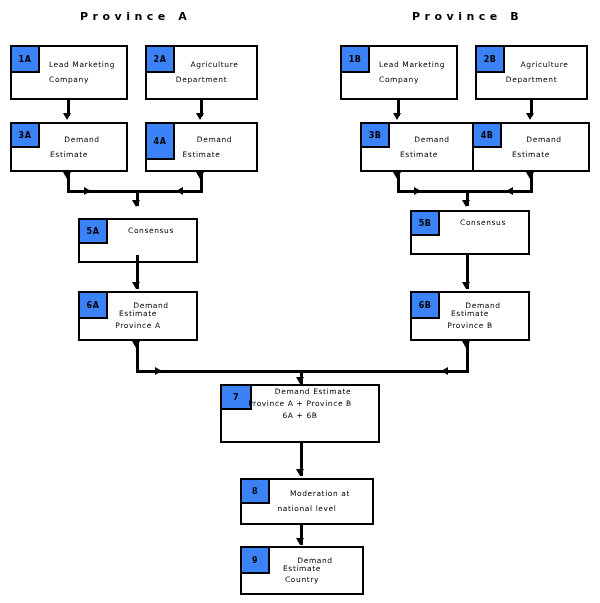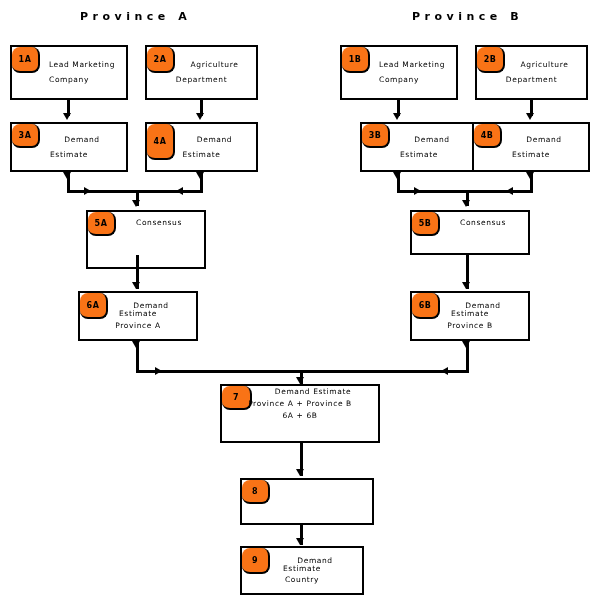--- a/index.html
+++ b/index.html
@@ -33,30 +33,29 @@
     border: 2px solid #000000;
     background: #ffffff;
   }
   .tag {
     position: absolute;
     left: 0;
     top: 0;
     box-sizing: border-box;
     border-right: 2px solid #000000;
     border-bottom: 2px solid #000000;
-    background: #f97316;
+    background: #3b82f6;
     display: flex;
     align-items: center;
     justify-content: center;
     font-family: "DejaVu Sans", sans-serif;
     font-weight: bold;
     font-size: 8px;
     letter-spacing: 0.5px;
     color: #000000;
-    border-radius: 8px;
   }
   .body-text {
     position: absolute;
     left: 0;
     right: 0;
     top: 0;
     bottom: 0;
     display: flex;
     flex-direction: column;
     align-items: center;
@@ -165,21 +164,21 @@
   <div class="vline" style="left:67px; top:172px; height:18px;"></div>
   <div class="arrow-down" style="left:63px; top:172px;"></div>
   <div class="vline" style="left:200px; top:172px; height:18px;"></div>
   <div class="arrow-down" style="left:196px; top:172px;"></div>
   <div class="hline" style="left:67px; top:190px; width:136px;"></div>
   <div class="arrow-right" style="left:84px; top:187px;"></div>
   <div class="arrow-left" style="left:176px; top:187px;"></div>
   <div class="vline" style="left:136px; top:190px; height:16px;"></div>
   <div class="arrow-down" style="left:132px; top:200px;"></div>
 
-  <div class="node" style="left:78px; top:210px; width:120px; height:59px;margin-left:8px;">
+  <div class="node" style="left:78px; top:218px; width:120px; height:45px;">
     <div class="tag" style="width:28px; height:24px;">5A</div>
     <div class="body-text" style="justify-content:flex-start; padding-top:7px;">
       <span class="l1">Consensus</span>
     </div>
   </div>
 
   <div class="vline" style="left:136px; top:255px; height:34px;"></div>
   <div class="arrow-down" style="left:132px; top:282px;"></div>
 
   <div class="node" style="left:78px; top:291px; width:120px; height:50px;">
@@ -282,20 +281,25 @@
       <span class="gap-2"></span>
       <span class="l3">6A + 6B</span>
     </div>
   </div>
 
   <div class="vline" style="left:300px; top:443px; height:33px;"></div>
   <div class="arrow-down" style="left:296px; top:469px;"></div>
 
   <div class="node" style="left:240px; top:478px; width:134px; height:47px;">
     <div class="tag" style="width:28px; height:24px;">8</div>
+    <div class="body-text">
+      <span class="l1">Moderation at</span>
+      <span class="gap-1"></span>
+      <span class="l2">national level</span>
+    </div>
   </div>
 
   <div class="vline" style="left:300px; top:525px; height:20px;"></div>
   <div class="arrow-down" style="left:296px; top:538px;"></div>
 
   <div class="node" style="left:240px; top:546px; width:124px; height:49px;">
     <div class="tag" style="width:28px; height:26px;">9</div>
     <div class="body-text">
       <span class="l1">Demand</span>
       <span class="l2">Estimate</span>

